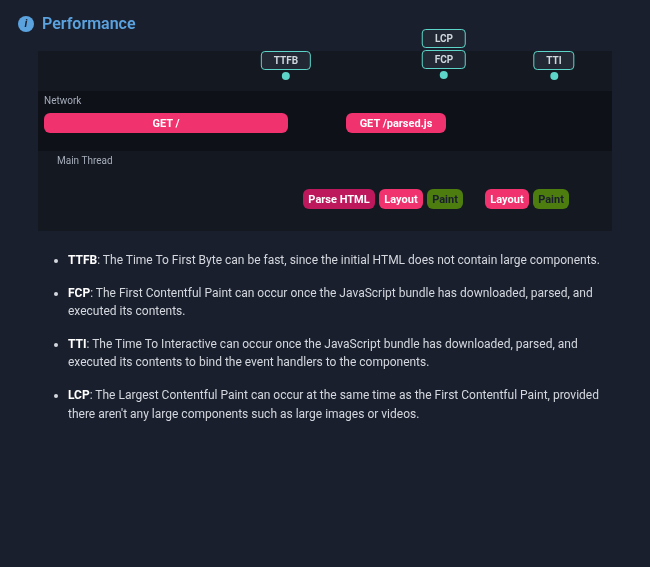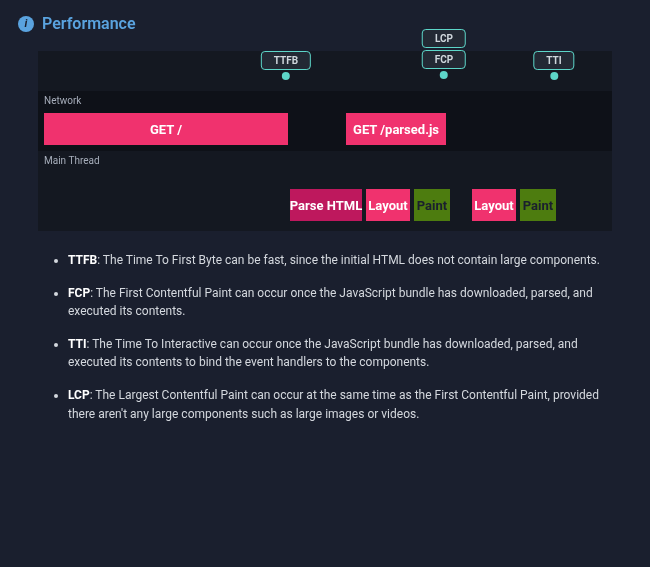--- a/index.html
+++ b/index.html
@@ -81,38 +81,39 @@
     text-align: center;
   }
   .network-row {
     background: #0e1118;
     height: 60px;
     padding-top: 22px;
   }
   .main-row {
     height: 80px;
     padding-top: 38px;
+    margin-left: 13px;
   }
   .track {
     position: relative;
     height: 20px;
     margin: 0 6px;
   }
   .bar {
     position: absolute;
     height: 20px;
-    font-size: 13px;
+    font-size: 11px;
     font-weight: 700;
     color: #fff;
     display: flex;
     align-items: center;
     justify-content: center;
-    border-radius: 0;
+    border-radius: 6px;
     white-space: nowrap;
-    padding: 16px 6px;
+    padding: 4px 6px;
   }
   .pink { background: #f0326e; }
   .blue { background: #be185d; }
   .orange { background: #4d7c0f; color:#1a1f2e; }
   ul.metrics {
     padding: 0 30px 0 50px;
     list-style: disc;
   }
   ul.metrics li {
     margin-bottom: 14px;

